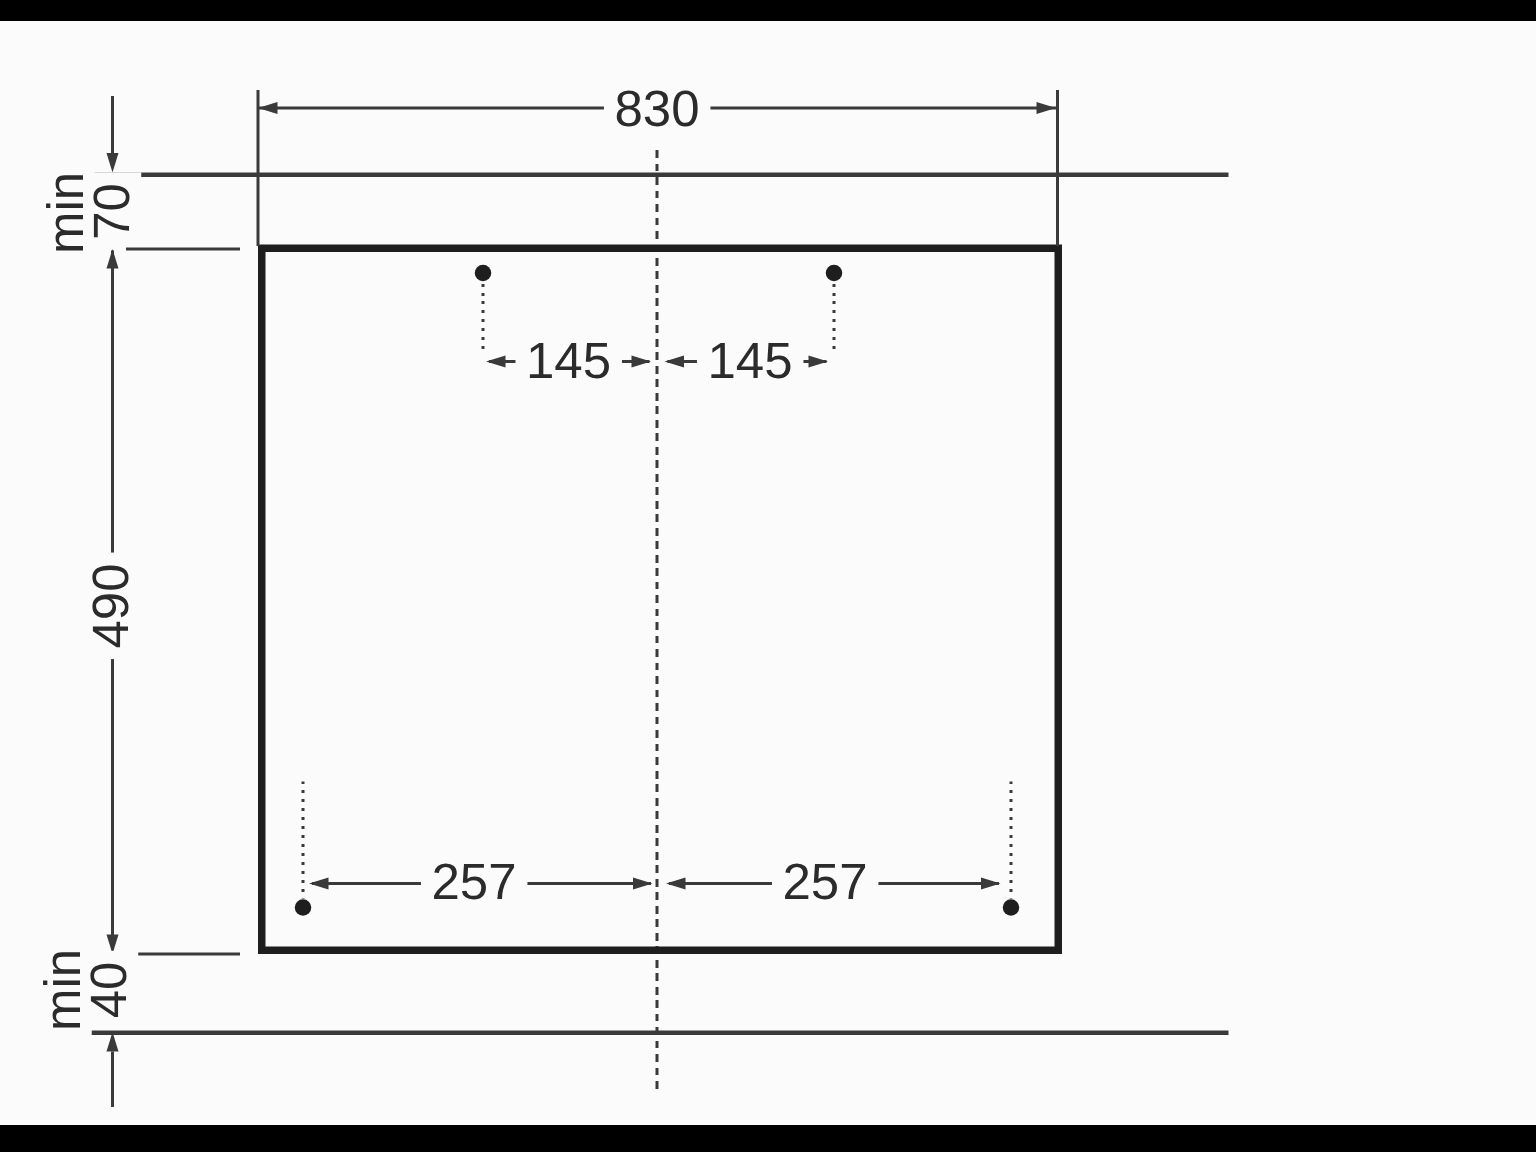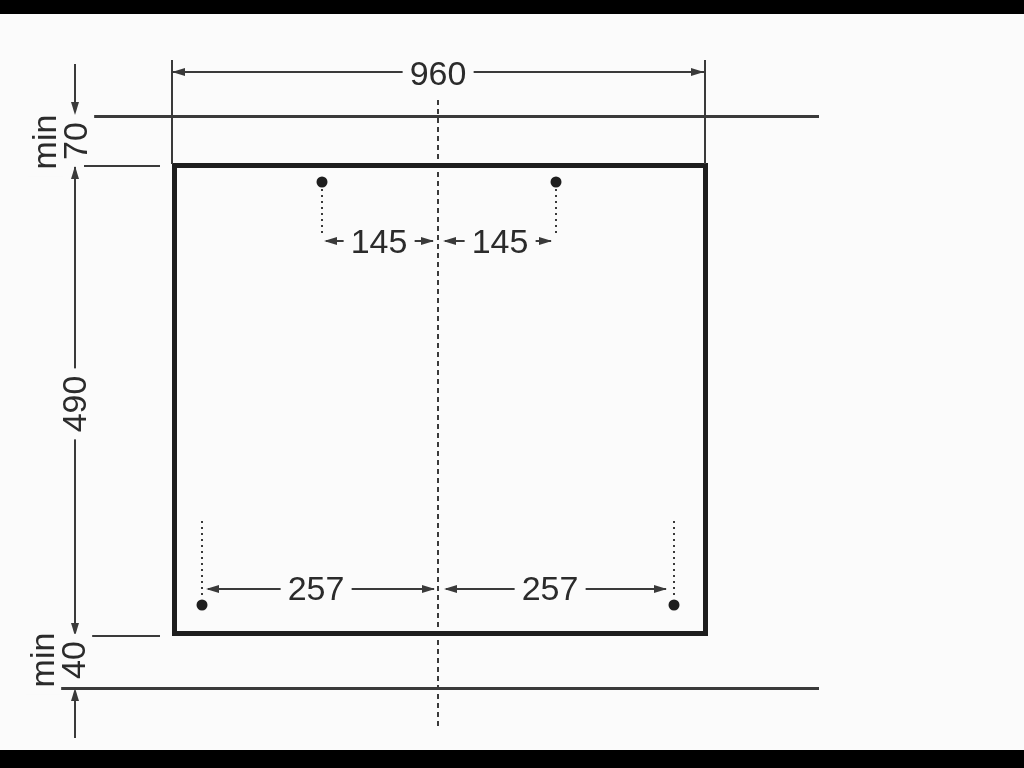--- a/index.html
+++ b/index.html
@@ -51,21 +51,21 @@
 
   <div class="dash-v" style="left:437px; top:100px; height:630px;"></div>
 
   <div class="heavyrect" style="left:172px; top:163px; width:536px; height:473px;"></div>
 
   <div class="ln" style="left:171px; top:60px; width:2px; height:104px;"></div>
   <div class="ln" style="left:704px; top:60px; width:2px; height:104px;"></div>
   <div class="ln" style="left:172px; top:71px; width:532px; height:2px;"></div>
   <div class="ar ar-l" style="left:172px; top:72px;"></div>
   <div class="ar ar-r" style="left:704px; top:72px;"></div>
-  <div class="lbl" style="left:438px; top:74px;">960</div>
+  <div class="lbl" style="left:438px; top:74px;">830</div>
 
   <div class="ln" style="left:74px; top:64px; width:2px; height:39px;"></div>
   <div class="ar ar-d" style="left:75px; top:115px;"></div>
   <div class="lbl lbl-rot" style="left:45px; top:142px;">min</div>
   <div class="lbl lbl-rot" style="left:76px; top:141px;">70</div>
 
   <div class="ln" style="left:84px; top:165px; width:76px; height:2px;"></div>
   <div class="ln" style="left:77px; top:635px; width:83px; height:2px;"></div>
   <div class="ln" style="left:74px; top:167px; width:2px; height:466px;"></div>
   <div class="ar ar-u" style="left:75px; top:166px;"></div>

